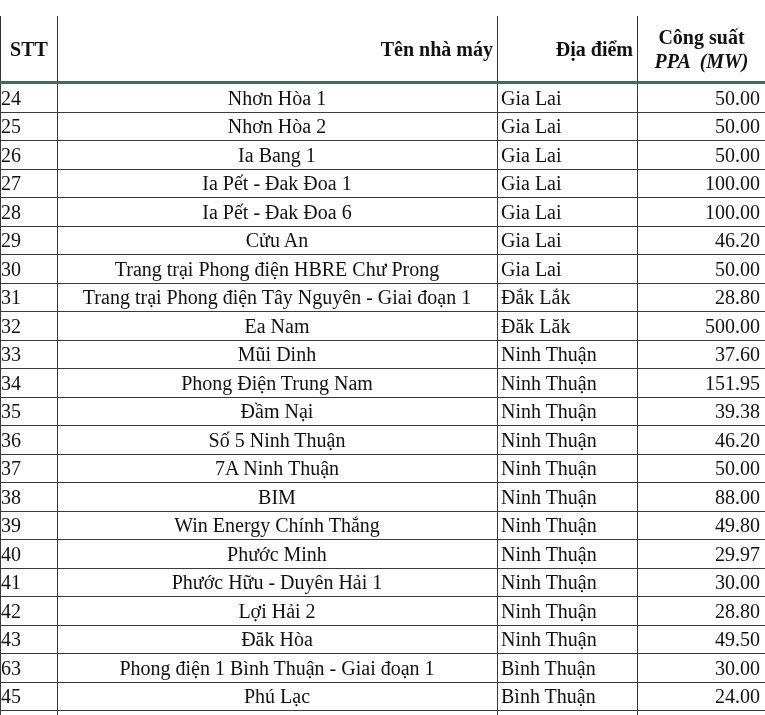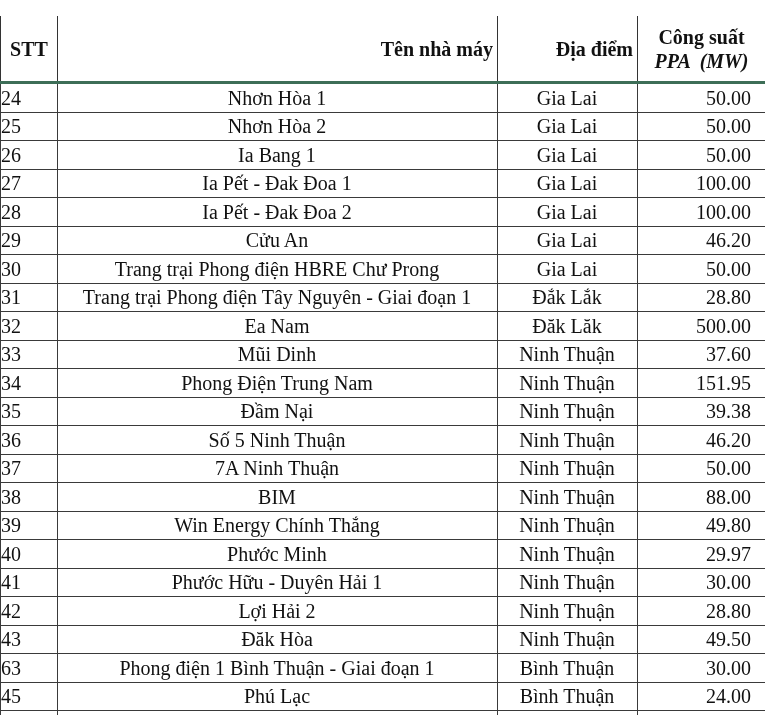--- a/index.html
+++ b/index.html
@@ -45,23 +45,23 @@
     tbody td {
       height: 27.5px;
       font-size: 20px;
       border: 1px solid #3a3a3a;
       padding: 0 4px;
       line-height: 26px;
       white-space: nowrap;
       overflow: hidden;
     }
     tbody td.stt { text-align: left; padding: 0; }
-    tbody td.cap { text-align: right; padding-right: 14px; }
+    tbody td.cap { text-align: right; padding-right: 5px; }
     tbody td.name { padding-left: 3px; text-align: center; }
-    tbody td.loc { padding-left: 3px; text-align: center; }
+    tbody td.loc { padding-left: 3px; }
   </style>
 </head>
 <body>
 
 <table class="sheet">
   <colgroup>
     <col class="c-stt">
       <col class="c-name">
       <col class="c-loc">
       <col class="c-cap">
@@ -97,21 +97,21 @@
         <td class="cap">50.00</td>
       </tr>
       <tr>
         <td class="stt">27</td>
         <td class="name">Ia Pết - Đak Đoa 1</td>
         <td class="loc">Gia Lai</td>
         <td class="cap">100.00</td>
       </tr>
       <tr>
         <td class="stt">28</td>
-        <td class="name">Ia Pết - Đak Đoa 2</td>
+        <td class="name">Ia Pết - Đak Đoa 6</td>
         <td class="loc">Gia Lai</td>
         <td class="cap">100.00</td>
       </tr>
       <tr>
         <td class="stt">29</td>
         <td class="name">Cửu An</td>
         <td class="loc">Gia Lai</td>
         <td class="cap">46.20</td>
       </tr>
       <tr>

